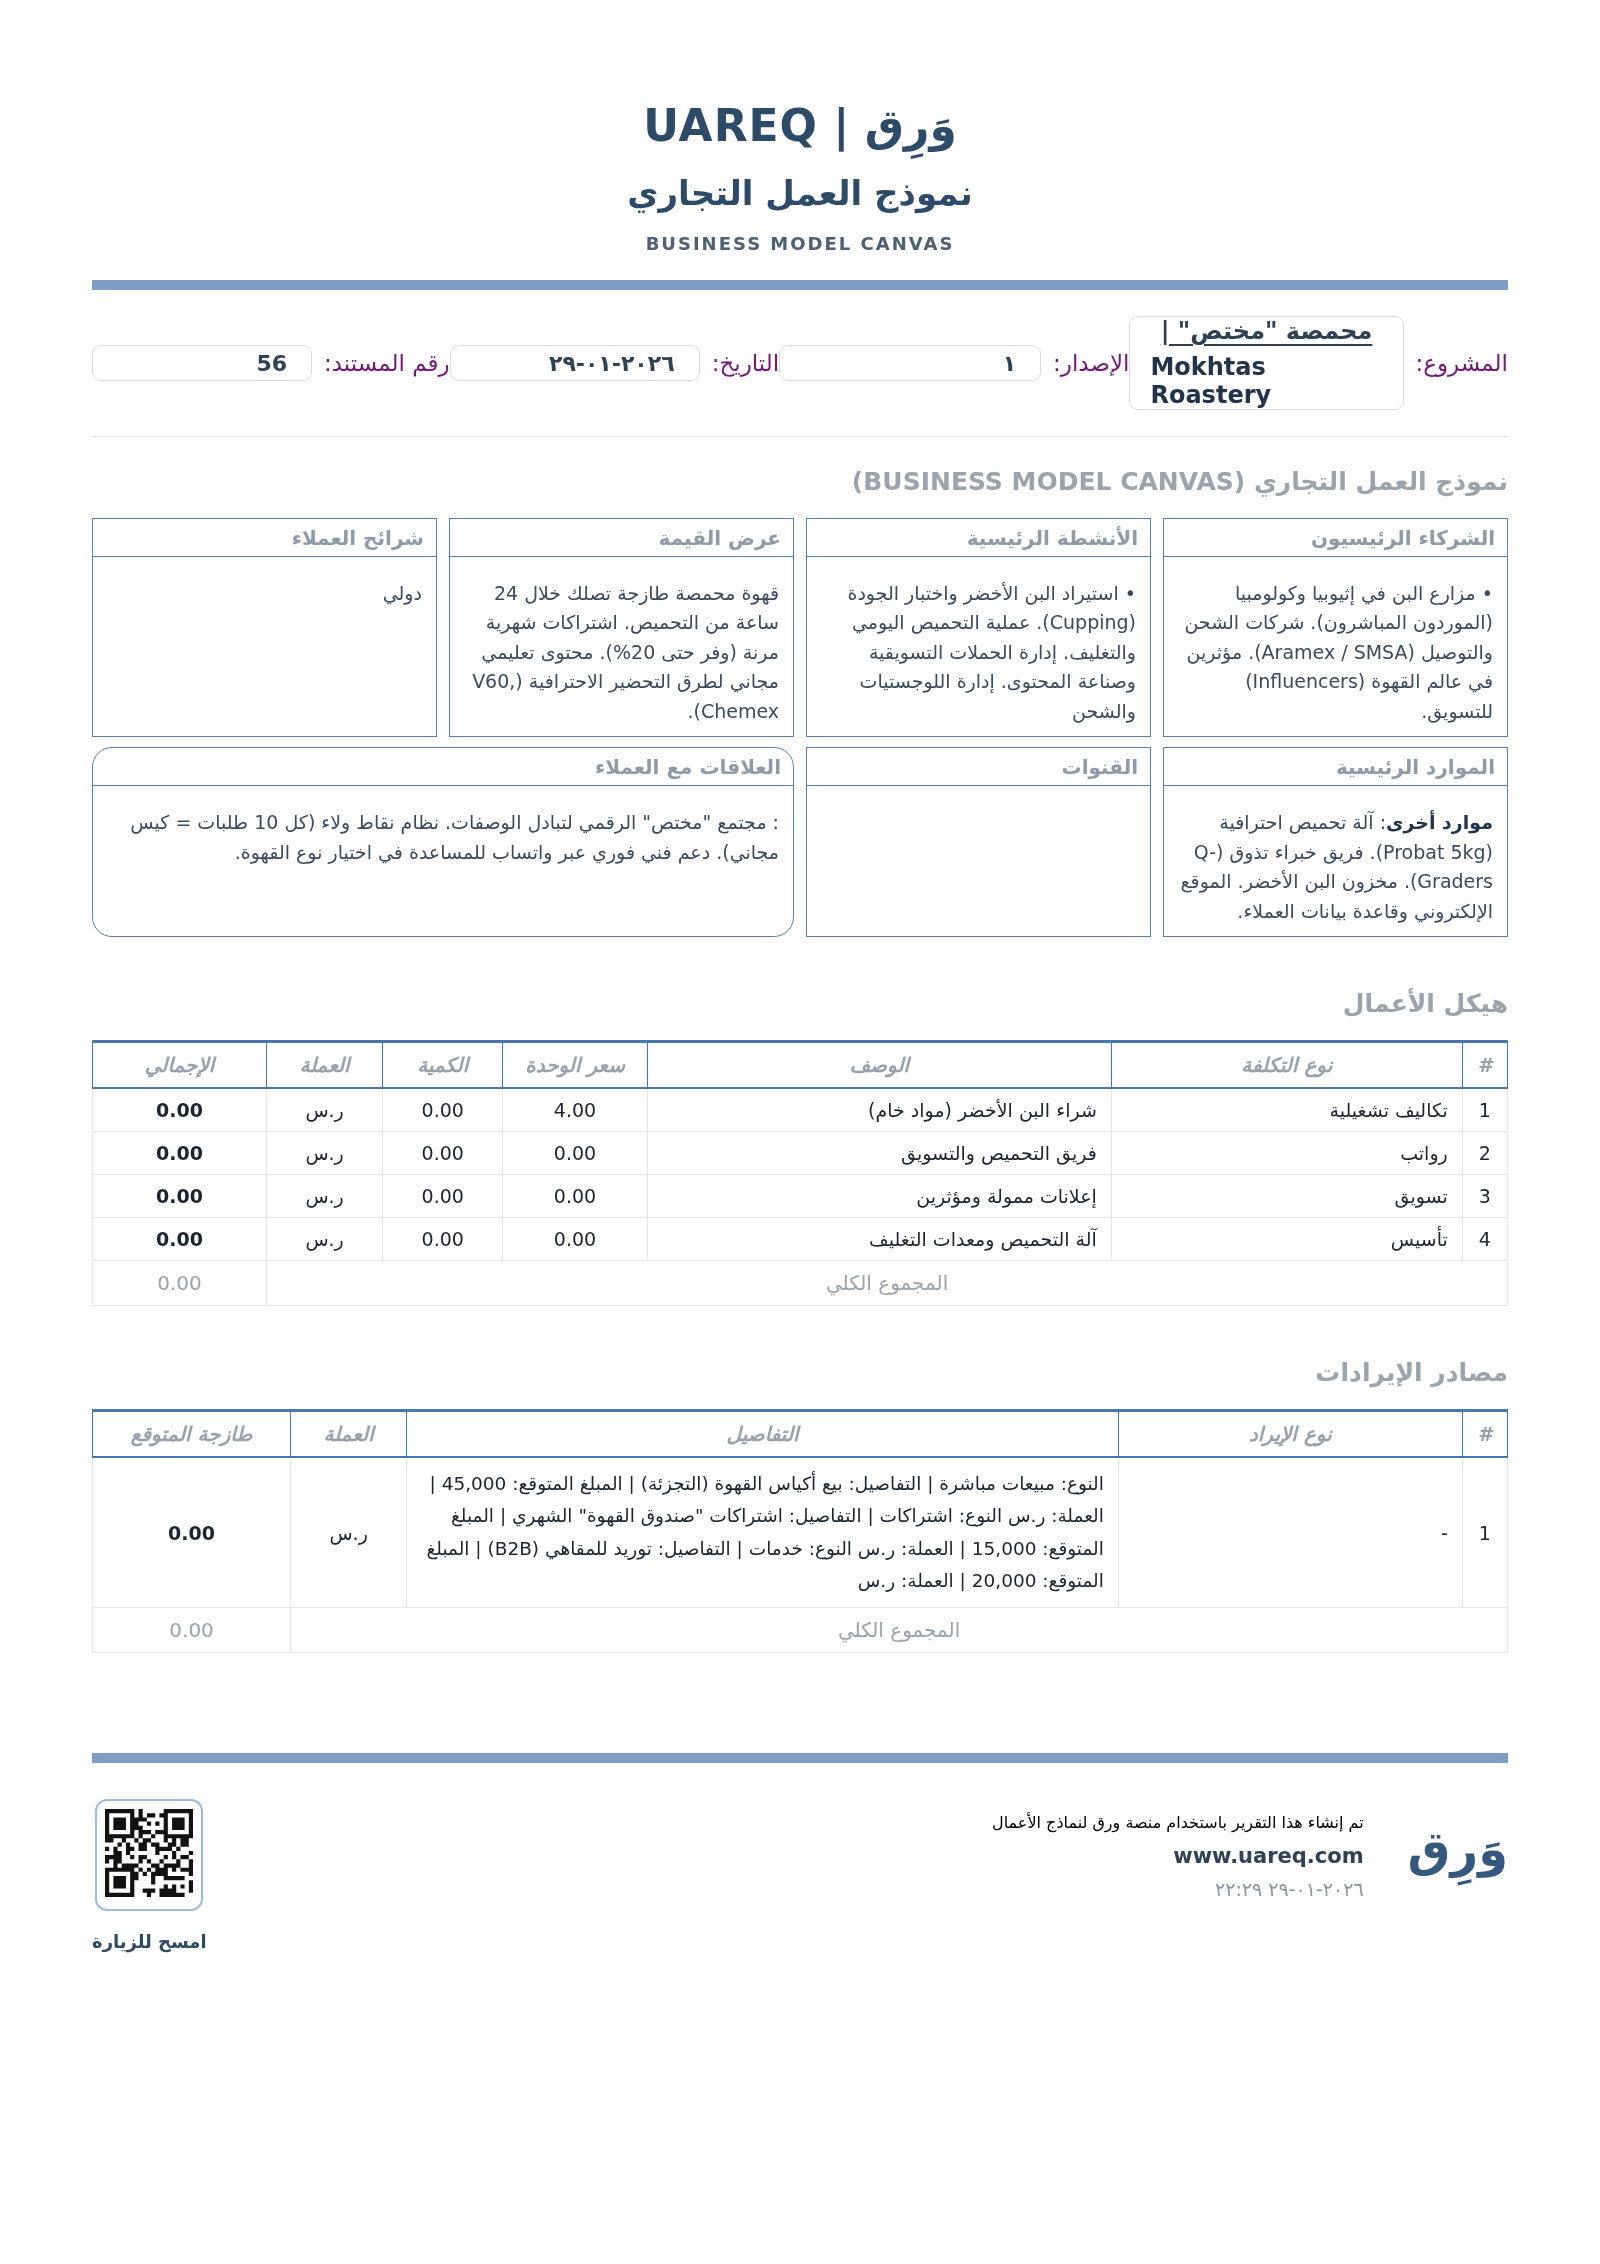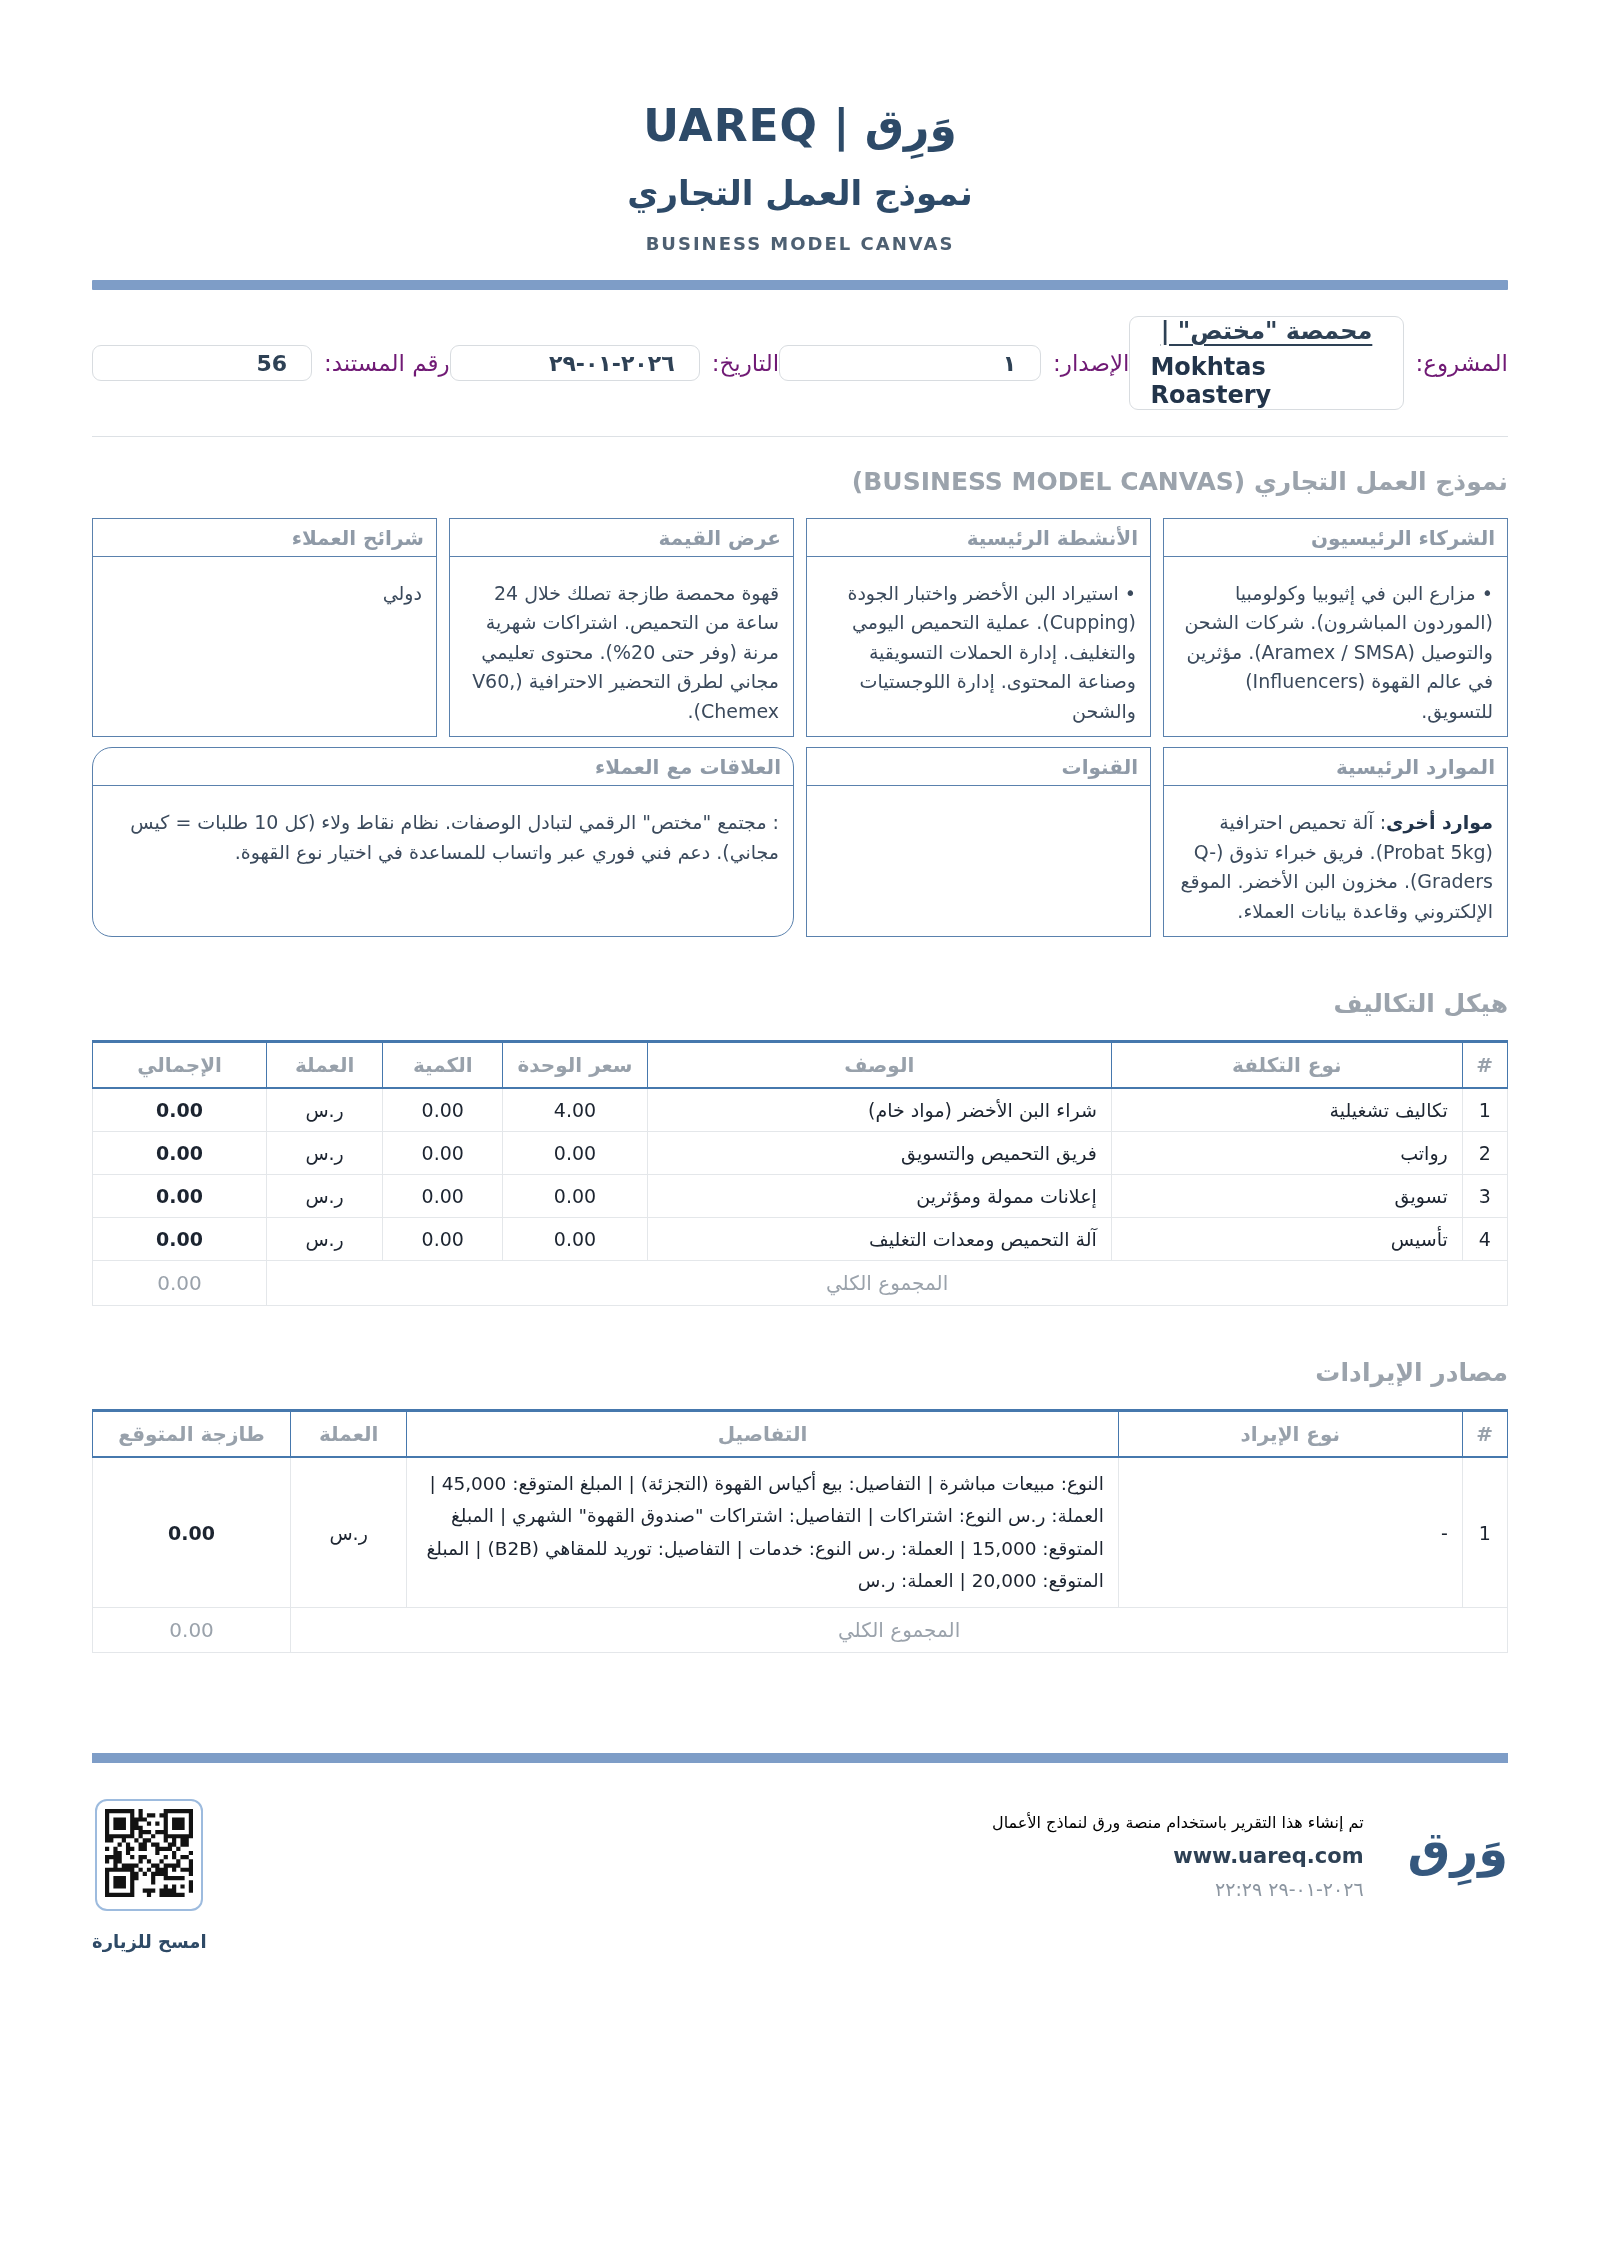--- a/index.html
+++ b/index.html
@@ -32,21 +32,21 @@
   .canvas-grid { display:grid; grid-template-columns:repeat(4,1fr); gap:10px 12px; margin-top:22px; }
   .cbox { border:1.5px solid #5a81ad; background:#fff; display:flex; flex-direction:column; min-height:162px;gap:12px; }
   .cbox-head { border-bottom:1.5px solid #5a81ad; padding:6px 12px; font-size:20px; color:#8f9aa7; font-weight:600; min-height:38px; display:flex; align-items:center; }
   .cbox-body { padding:10px 14px; font-size:19px; line-height:1.55; color:#3b4a5c; flex:1; text-align:right; }
   .cbox-wide { grid-column:span 2;border-radius:20px; }
   .cbox-body b { color:#22344a; }
 
   
   .tbl-section { margin-top:52px; }
   table.data { width:100%; border-collapse:collapse; margin-top:22px; table-layout:fixed; }
-  table.data th { border-top:3px solid #4678ad; border-bottom:2px solid #4678ad; border-right:1.5px solid #4678ad; border-left:1.5px solid #4678ad; color:#98a1ab; font-size:20px; font-weight:600; padding:10px 14px; background:#fff; text-align:center; }
+  table.data th { border-top:3px solid #4678ad; border-bottom:2px solid #4678ad; border-right:1.5px solid #4678ad; border-left:1.5px solid #4678ad; color:#98a1ab; font-size:20px; font-weight:600; padding:10px 14px; background:#fff; text-align:center;font-style:italic; }
   table.data td { border:1.5px solid #e4e7ea; font-size:19px; color:#1c2430; padding:10px 14px; text-align:center; }
   table.data td.txt { text-align:right; }
   table.data td.bold { font-weight:bold; }
   table.data tr.total-row td { color:#9aa2ab; font-size:20px; }
   table.data td.details { line-height:1.75; font-size:18.5px; }
 
   
   .footer-bar { height:10px; background:#7e9dc7; margin-top:100px; }
   .footer-row { display:flex; align-items:flex-start; margin-top:32px; gap:44px; }
   .footer-logo { font-size:48px; font-weight:bold; color:#35587e; line-height:1.1; margin-top:28px; }
@@ -127,21 +127,21 @@
       <div class="cbox-head">القنوات</div>
       <div class="cbox-body"></div>
     </div>
     <div class="cbox cbox-wide">
       <div class="cbox-head">العلاقات مع العملاء</div>
       <div class="cbox-body">: مجتمع "مختص" الرقمي لتبادل الوصفات. نظام نقاط ولاء (كل 10 طلبات = كيس مجاني). دعم فني فوري عبر واتساب للمساعدة في اختيار نوع القهوة.</div>
     </div>
   </div>
 
   <div class="tbl-section">
-    <div class="section-title">هيكل التكاليف</div>
+    <div class="section-title">هيكل الأعمال</div>
     <table class="data">
       <colgroup>
           <col style="width:3.2%">
           <col style="width:24.8%">
           <col style="width:32.8%">
           <col style="width:10.2%">
           <col style="width:8.5%">
           <col style="width:8.2%">
           <col style="width:12.3%">
         </colgroup>

